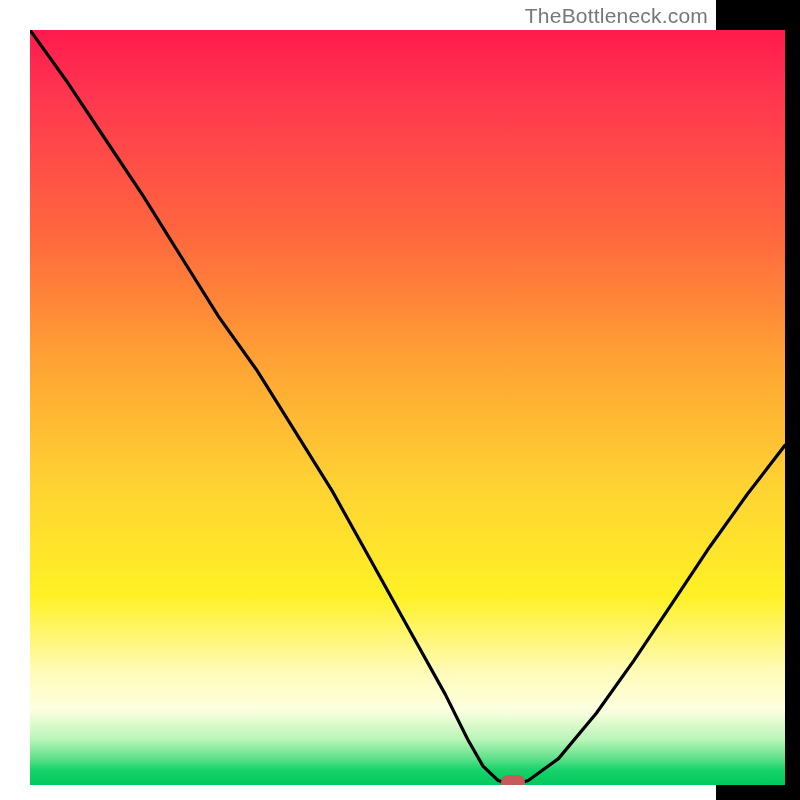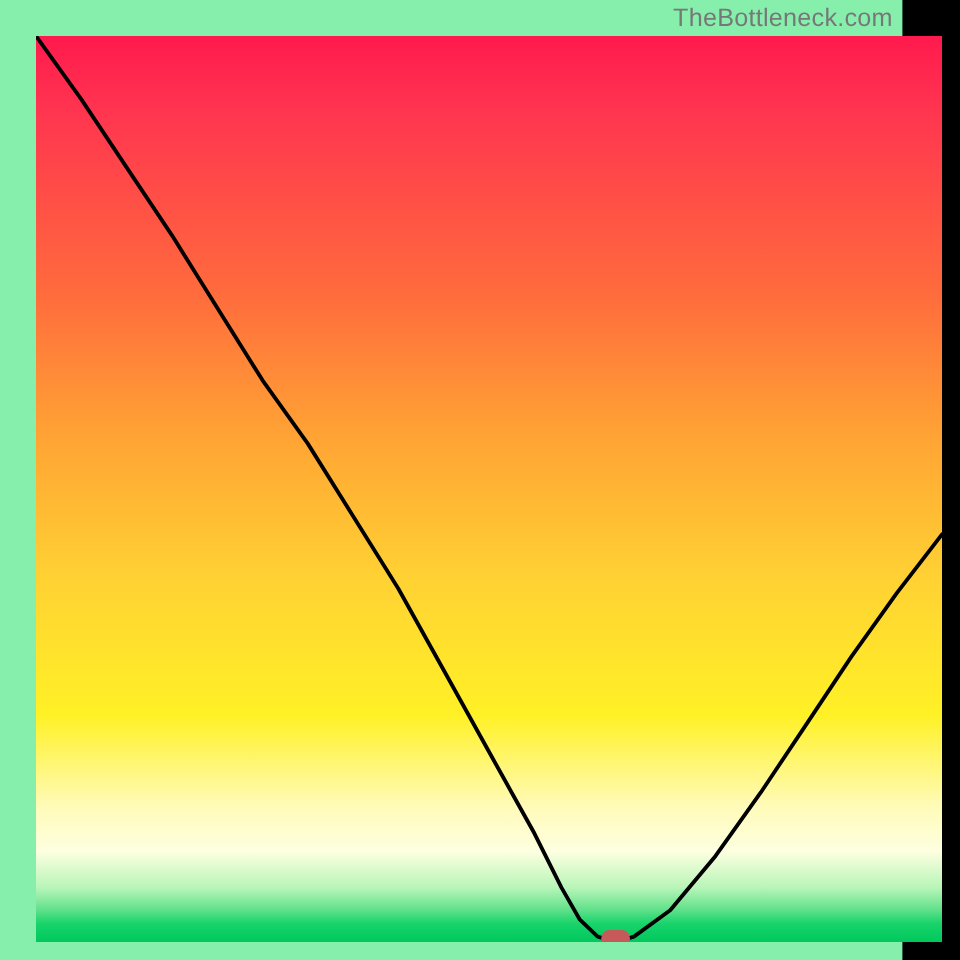--- a/index.html
+++ b/index.html
@@ -8,22 +8,21 @@
     width: 800px;
     height: 800px;
     background: #000;
     overflow: hidden;
     font-family: Arial, Helvetica, sans-serif;
   }
   .frame {
     position: relative;
     width: 716px;
     height: 800px;
-    background: #86efac;
-    padding-left: 36px;
+    background: #ffffff;
   }
   .watermark {
     position: absolute;
     top: 4px;
     right: 8px;
     color: #777;
     font-size: 21px;
     font-weight: 500;
     letter-spacing: 0.2px;
     z-index: 50;

